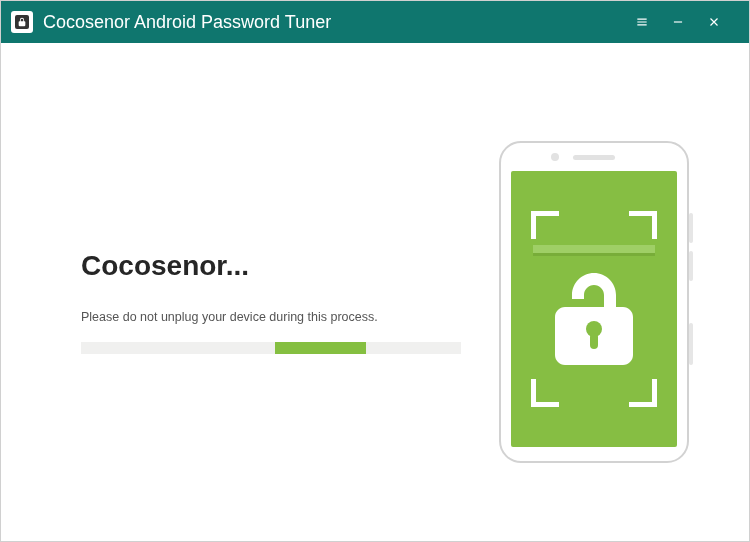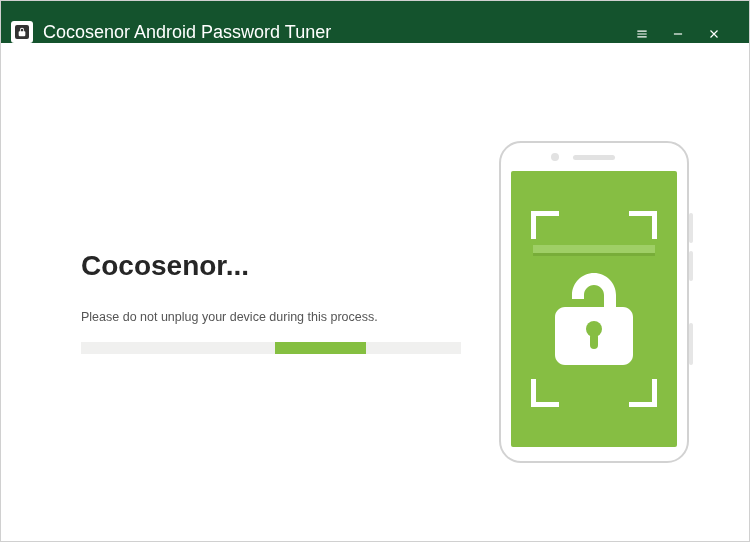--- a/index.html
+++ b/index.html
@@ -6,23 +6,23 @@
   body {
     font-family: "Segoe UI", Arial, sans-serif;
     background: #fff;
     width: 750px;
     height: 542px;
     overflow: hidden;
     border: 1px solid #d0d0d0;
   }
   .titlebar {
     height: 42px;
-    background: #14532d;
-    display: flex;
-    align-items: flex-end;
+    background: #0f766e;
+    display: flex;
+    align-items: center;
     padding: 0 26px 0 10px;
     color: #fff;
   }
   .app-logo {
     width: 22px;
     height: 22px;
     background: #fff;
     border-radius: 3px;
     display: flex;
     align-items: center;

